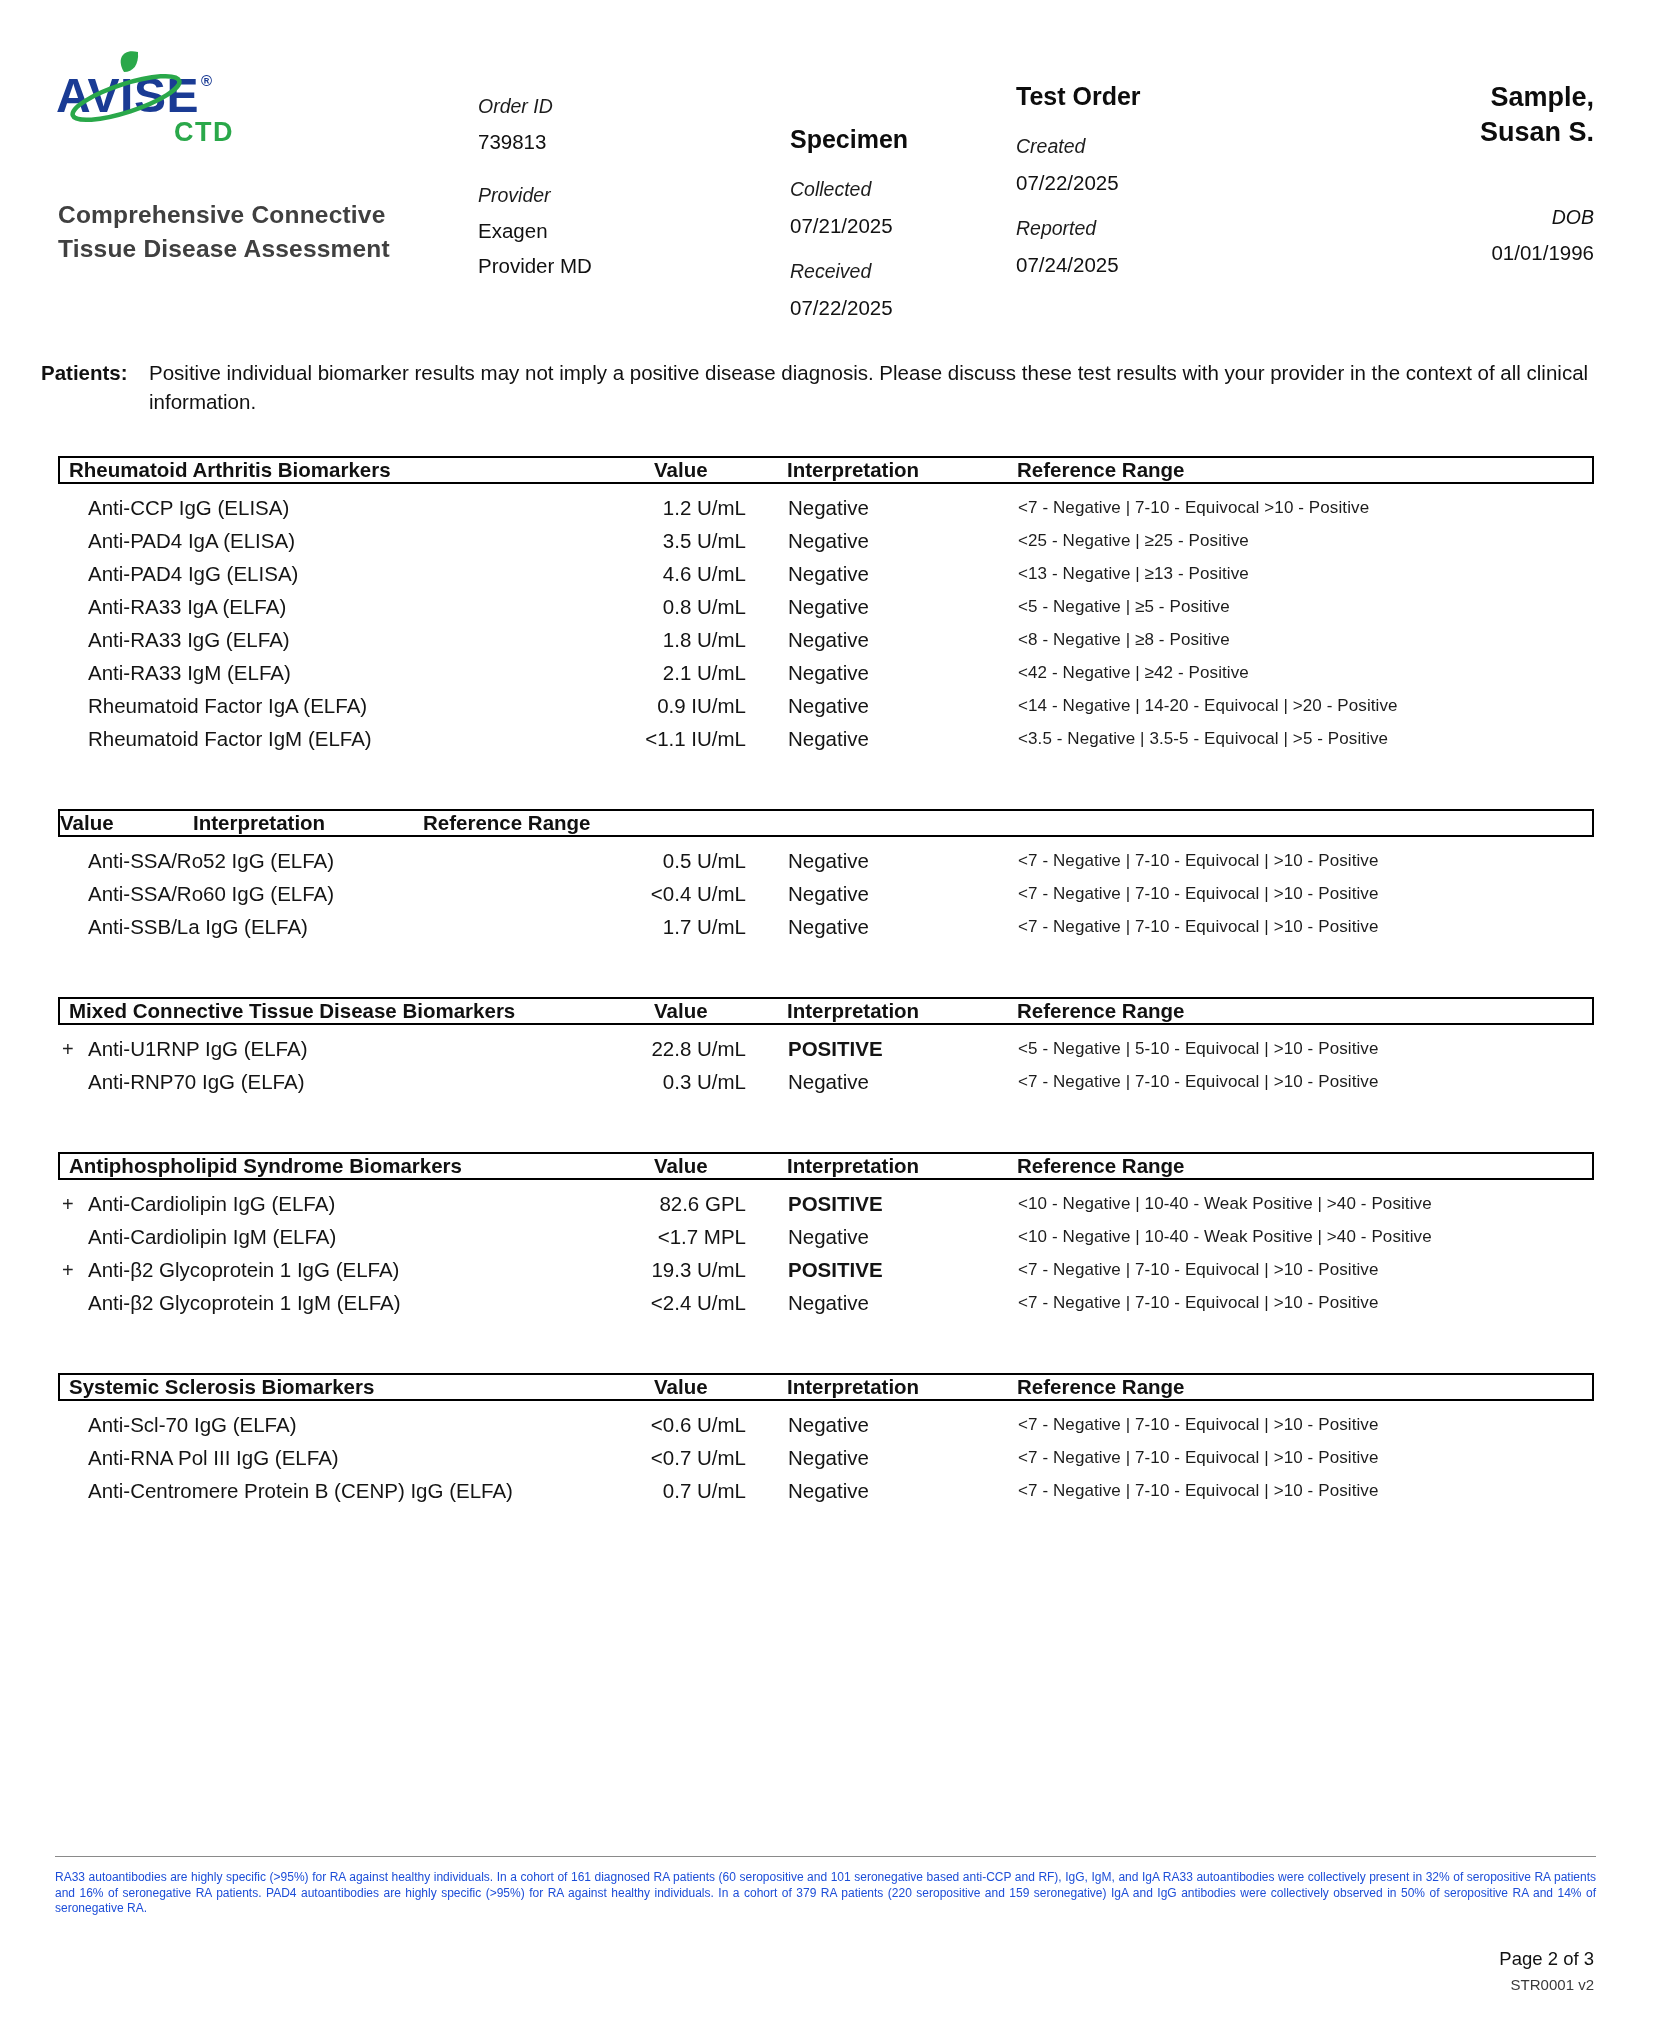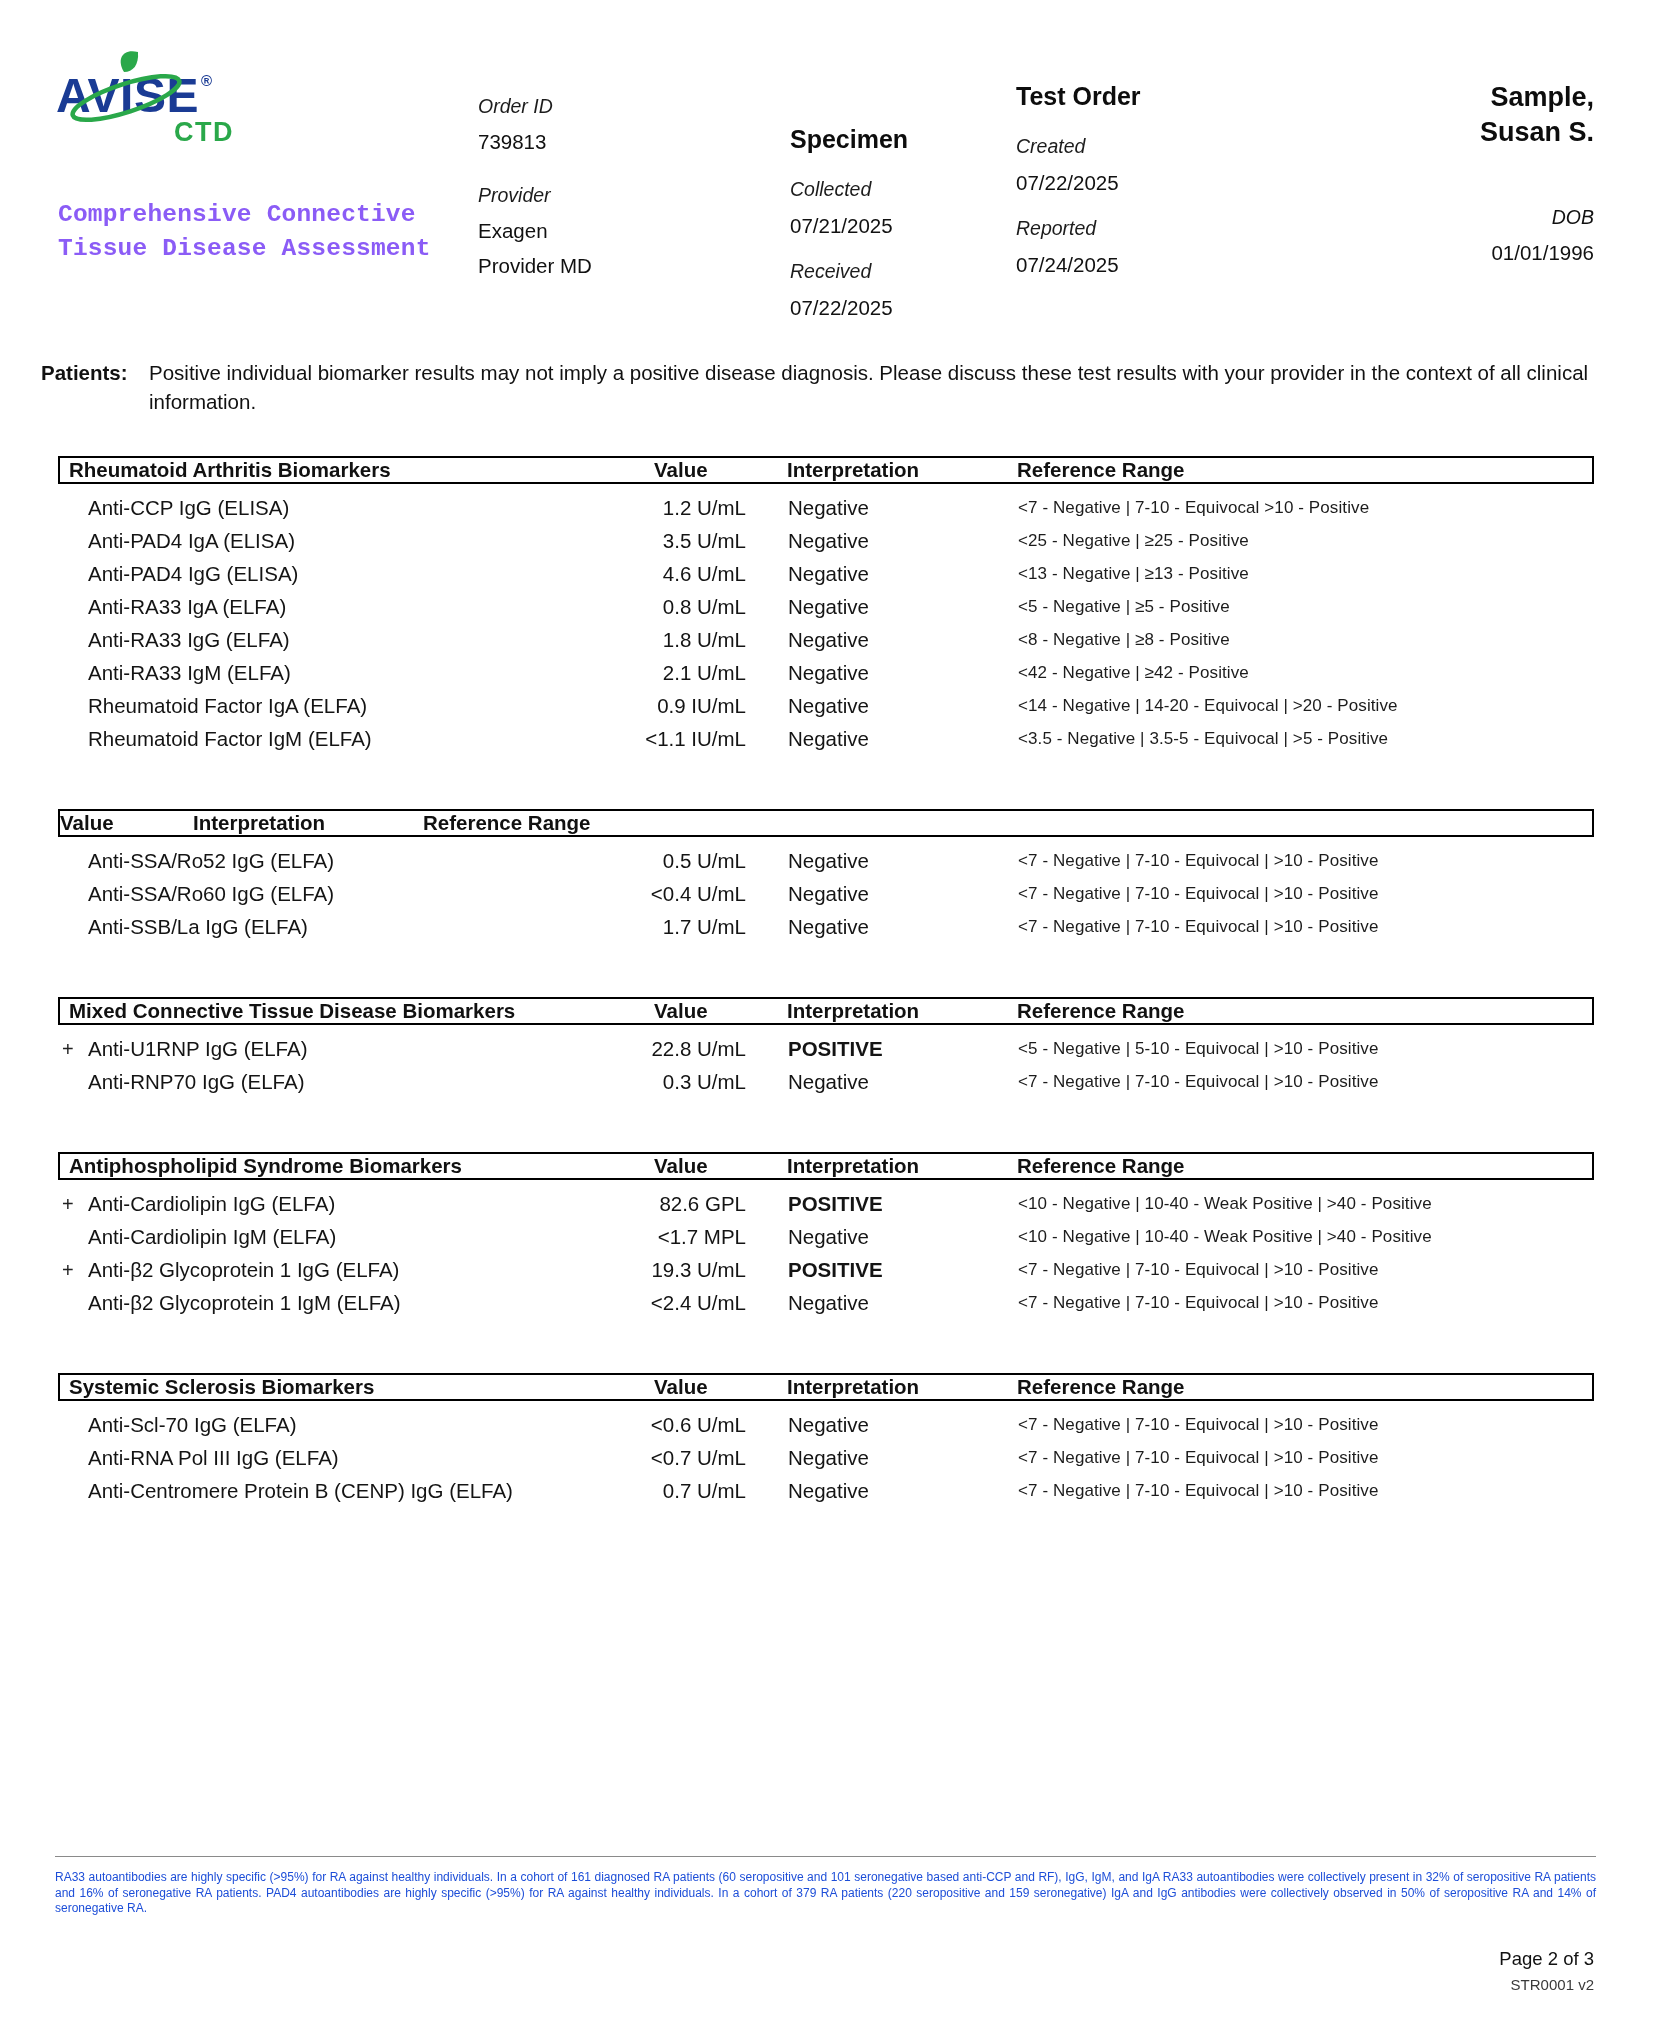--- a/index.html
+++ b/index.html
@@ -7,21 +7,21 @@
   body { font-family:"Liberation Sans", sans-serif; color:#111; }
   .page { position:relative; width:1656px; height:2039px; background:#fff; overflow:hidden; }
 
   
   .logo { position:absolute; left:56px; top:68px; width:190px; }
   .logo-mark { position:relative; white-space:nowrap; }
   .logo-avise { font-size:48px; font-weight:800; color:#1a3b94; letter-spacing:0.5px; }
   .logo-reg { font-size:15px; font-weight:700; color:#1a3b94; vertical-align:26px; margin-left:2px; }
   .logo-orbit { position:absolute; left:4px; top:-18px; width:144px; height:84px; overflow:visible; pointer-events:none; }
   .logo-ctd { width:178px; text-align:right; color:#2aa84a; font-weight:800; font-size:27px; letter-spacing:1.5px; margin-top:-6px; }
-  .tagline { position:absolute; left:58px; top:198px; font-size:24.5px; font-weight:700; color:#8b5cf6; line-height:1.38; letter-spacing:0.2px;font-family:Liberation Mono, monospace; }
+  .tagline { position:absolute; left:58px; top:198px; font-size:24.5px; font-weight:700; color:#404040; line-height:1.38; letter-spacing:0.2px; }
 
   .hcol { position:absolute; font-size:20.5px; color:#111; }
   .hcol .lbl { font-style:italic; font-size:19.5px; color:#1c1c1c; }
   .hcol .big { font-size:25px; font-weight:700; color:#0d0d0d; }
   .col-order   { left:478px;  top:95px; }
   .col-spec    { left:790px;  top:82px;margin-top:43px; }
   .col-test    { left:1016px; top:82px; }
   .col-patient { left:1243px; top:82px; }
   .col-order .lbl { display:block; margin-bottom:12px; }
   .col-order .val { display:block; margin-bottom:30px; }

